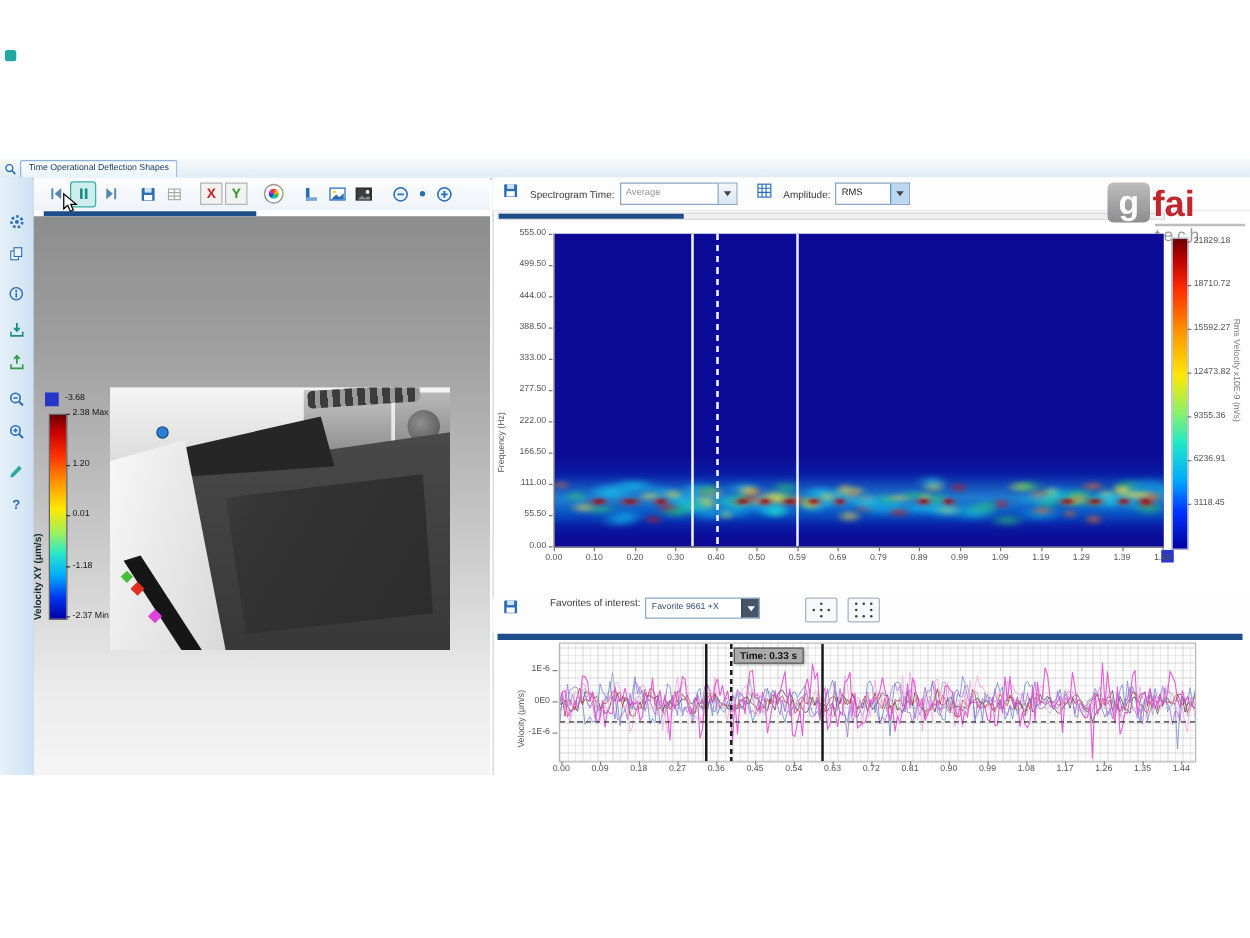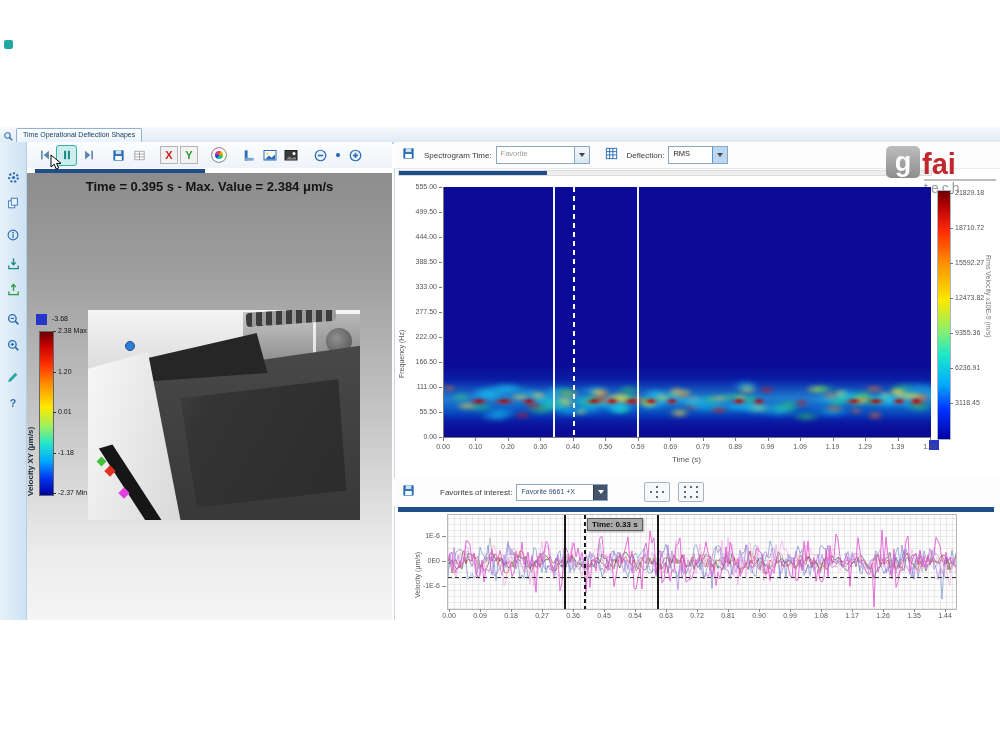--- a/index.html
+++ b/index.html
@@ -62,21 +62,21 @@
   
   #spplot{position:absolute;left:443px;top:187px;width:487px;height:250px;background:#0b0b97;
           overflow:hidden;border-left:1px solid #777;border-bottom:1px solid #777;}
   #spplot div{position:absolute;}
   .cbar{position:absolute;left:937px;top:190px;width:12px;height:248px;border:1px solid #a8b4c8;
       background:linear-gradient(180deg,#6d0000 0%,#b30000 6%,#ff2a00 16%,#ff9500 30%,#ffe800 44%,
                  #8cf06a 56%,#1ee8c8 66%,#00aaff 78%,#0033ff 88%,#0000a0 100%);}
   .cb-vlabel{position:absolute;writing-mode:vertical-rl;font-size:7px;color:#777;}
   
   .favbar{position:absolute;left:394px;top:478px;width:606px;height:28px;background:#fdfdfe;
-          display:flex;align-items:center;padding-left:7px;box-sizing:border-box;}
+          display:flex;align-items:flex-start;padding-left:7px;box-sizing:border-box;}
   .dotbtn{width:24px;height:18px;border:1px solid #a8b4c0;background:#f6f8fa;border-radius:2px;
           position:relative;margin-right:8px;}
   .dotbtn span{position:absolute;width:2px;height:2px;background:#3a3a3a;border-radius:50%;}
   
   #tplot{position:absolute;left:447px;top:514px;width:508px;height:94px;background:#fdfdfd;
          border:1px solid #b8b8b8;overflow:hidden;
          background-image:repeating-linear-gradient(90deg,rgba(110,110,110,.13) 0 1px,transparent 1px 6px),
                           repeating-linear-gradient(0deg,rgba(110,110,110,.13) 0 1px,transparent 1px 6px);}
   #tplot div{position:absolute;}
   .tooltip{position:absolute;background:#ababab;border:1px solid #5a5a5a;color:#111;
@@ -254,21 +254,20 @@
           <circle cx="8" cy="8" r="5.6" fill="#eaf3fb" stroke="#2a6db5" stroke-width="1.3"></circle>
           <line x1="5.2" y1="8" x2="10.8" y2="8" stroke="#2a6db5" stroke-width="1.7"></line>
           <line x1="8" y1="5.2" x2="8" y2="10.8" stroke="#2a6db5" stroke-width="1.7"></line>
         </svg>
       </div>
   </div>
 
   <div class="pfill" style="left:35px;top:169px;width:170px;height:4px;"></div>
 
   <div class="stage"></div>
-  <div class="stage-title">Time = 0.395 s - Max. Value = 2.384 μm/s</div>
 
   <div class="abs" style="left:36px;top:314px;width:11px;height:11px;background:#2636c8;"></div>
   <div class="lcb-tick" style="left:52px;top:315px;">-3.68</div>
   <div class="lcb-bar"></div>
   <div class="vlabel" style="left:26px;top:346px;height:150px;">Velocity XY (μm/s)</div>
 
   <div class="photo">
     <div style="left:0;top:0;width:272px;height:60px;background:linear-gradient(#f4f4f4,#dcdcdc);"></div>
     <div style="left:155px;top:2px;width:70px;height:50px;background:linear-gradient(#c6c6c6,#8f8f8f);"></div>
     <div style="left:228px;top:4px;width:44px;height:58px;background:linear-gradient(#b8b8b8,#7d7d7d);"></div>
@@ -288,33 +287,33 @@
   <div class="rpanel"></div>
 
   <div class="scbar">
     <span><svg width="15" height="15" viewBox="0 0 16 16">
           <rect x="2.5" y="2.5" width="11" height="11" rx="1" fill="#2a6db5"></rect>
           <rect x="5" y="2.5" width="6" height="4" fill="#cfe2f2"></rect>
           <rect x="4.5" y="8.5" width="7" height="4.5" fill="#fff"></rect>
         </svg></span>
     <span class="lbl">Spectrogram Time:</span>
     <div class="dd" style="width:92px">
-      <span class="txt" style="color:#9a9a9a">Favorite</span>
+      <span class="txt" style="color:#9a9a9a">Average</span>
       <span class="arr">
           <span class="tri"></span>
         </span>
     </div>
     <span style="margin-left:14px"><svg width="15" height="15" viewBox="0 0 16 16">
           <rect x="2.5" y="2.5" width="11" height="11" fill="#fff" stroke="#2a6db5"></rect>
           <line x1="2.5" y1="6" x2="13.5" y2="6" stroke="#2a6db5"></line>
           <line x1="2.5" y1="9.5" x2="13.5" y2="9.5" stroke="#2a6db5"></line>
           <line x1="6" y1="2.5" x2="6" y2="13.5" stroke="#2a6db5"></line>
           <line x1="9.5" y1="2.5" x2="9.5" y2="13.5" stroke="#2a6db5"></line>
         </svg></span>
-    <span class="lbl">Deflection:</span>
+    <span class="lbl">Amplitude:</span>
     <div class="dd" style="width:58px">
       <span class="txt" style="color:#222">RMS</span>
       <span class="arr" style="background:#bcd8f0;border-left-color:#5b92c8">
           <span class="tri"></span>
         </span>
     </div>
   </div>
   <div class="ptrack" style="left:398px;top:170px;width:532px;">
     <div class="pfill" style="left:0;top:0;width:148px;height:4px;"></div>
   </div>
@@ -478,21 +477,20 @@
       <div style="position: absolute; left: 423.8px; top: 211px; width: 16.5px; height: 6px; border-radius: 50%; background: radial-gradient(closest-side, rgb(143, 6, 6) 0%, rgba(0, 0, 0, 0) 72%); opacity: 0.9; filter: blur(1px);"></div>
       <div style="position: absolute; left: 443px; top: 209.5px; width: 24px; height: 9px; border-radius: 50%; background: radial-gradient(closest-side, rgb(211, 18, 18) 0%, rgba(0, 0, 0, 0) 72%); opacity: 0.95; filter: blur(1.5px);"></div>
       <div style="position: absolute; left: 448.4px; top: 211px; width: 13.2px; height: 6px; border-radius: 50%; background: radial-gradient(closest-side, rgb(143, 6, 6) 0%, rgba(0, 0, 0, 0) 72%); opacity: 0.9; filter: blur(1px);"></div>
       <div style="position: absolute; left: 462px; top: 209.5px; width: 20px; height: 9px; border-radius: 50%; background: radial-gradient(closest-side, rgb(211, 18, 18) 0%, rgba(0, 0, 0, 0) 72%); opacity: 0.95; filter: blur(1.5px);"></div>
       <div style="position: absolute; left: 466.5px; top: 211px; width: 11px; height: 6px; border-radius: 50%; background: radial-gradient(closest-side, rgb(143, 6, 6) 0%, rgba(0, 0, 0, 0) 72%); opacity: 0.9; filter: blur(1px);"></div>
       <div style="position: absolute; left: 109px; top: 0px; width: 2px; height: 250px; background: rgb(255, 255, 255); opacity: 0.95;"></div>
       <div style="position: absolute; left: 193px; top: 0px; width: 2px; height: 250px; background: rgb(255, 255, 255); opacity: 0.95;"></div>
       <div style="position: absolute; left: 129px; top: 0px; width: 2px; height: 250px; background: repeating-linear-gradient(rgb(255, 255, 255) 0px, rgb(255, 255, 255) 5px, rgba(0, 0, 0, 0) 5px, rgba(0, 0, 0, 0) 9px);"></div>
     </div>
   <div class="vlabel" style="left:398px;top:248px;height:130px;font-weight:normal;color:#555;font-size:7px;">Frequency (Hz)</div>
-  <div class="tick-label" style="left:443px;top:455px;width:487px;text-align:center;font-size:8px;">Time (s)</div>
   <div class="cbar"></div>
   <div class="abs" style="left:929px;top:440px;width:10px;height:10px;background:#2636c8;"></div>
   <div class="cb-vlabel" style="left:985px;top:255px;">Rms Velocity x10E-9 (m/s)</div>
 
   <div class="favbar">
     <span><svg width="15" height="15" viewBox="0 0 16 16">
           <rect x="2.5" y="2.5" width="11" height="11" rx="1" fill="#2a6db5"></rect>
           <rect x="5" y="2.5" width="6" height="4" fill="#cfe2f2"></rect>
           <rect x="4.5" y="8.5" width="7" height="4.5" fill="#fff"></rect>
         </svg></span>

